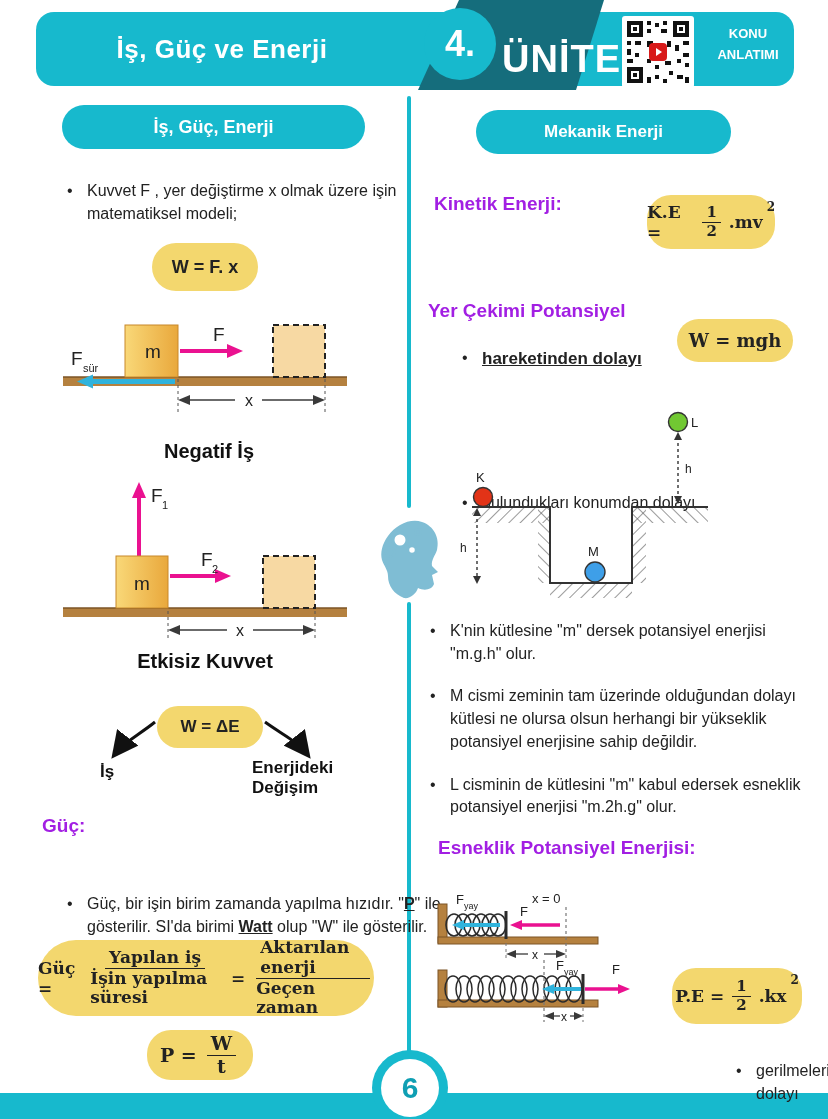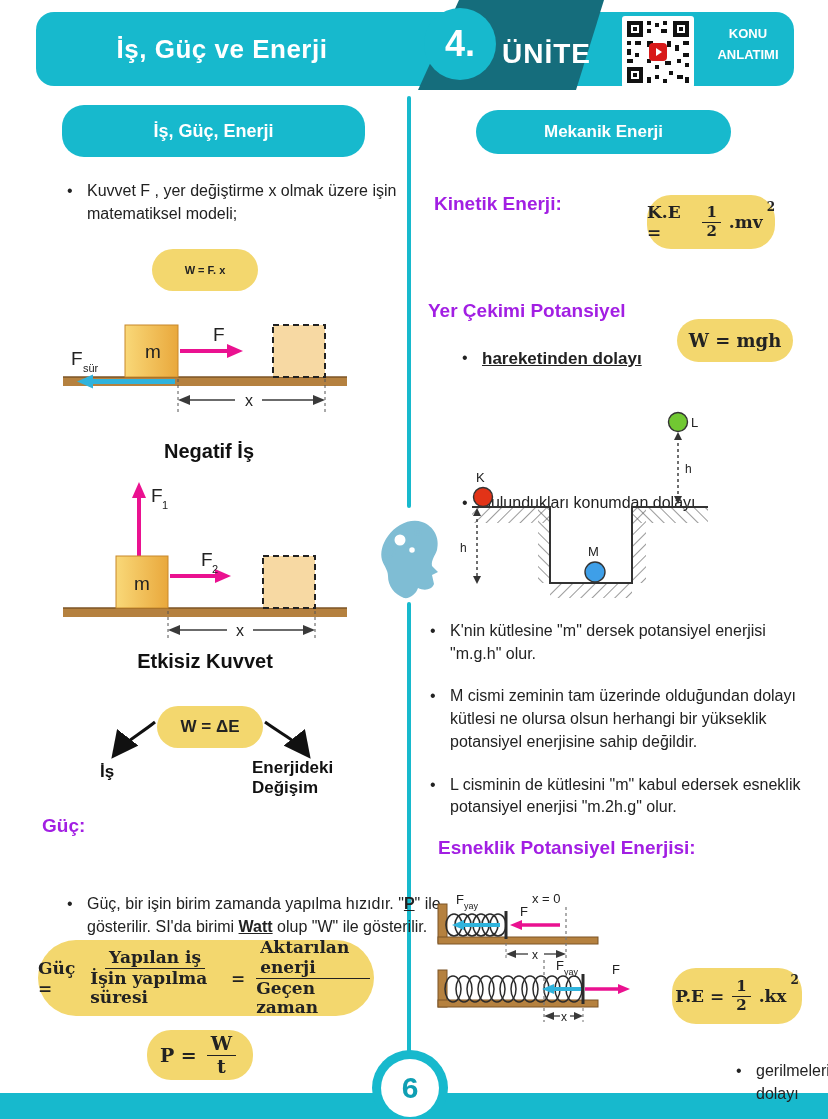--- a/index.html
+++ b/index.html
@@ -7,21 +7,21 @@
         font-family:"Liberation Sans",sans-serif;color:#222;margin:0 auto;padding-left:40px;}
   .abs{position:absolute;}
   
   .banner{left:36px;top:12px;width:758px;height:74px;background:#17b9cd;border-radius:18px;}
   .banner-title{left:36px;top:12px;width:372px;height:74px;display:flex;align-items:center;justify-content:center;
                 color:#fff;font-size:26px;font-weight:bold;letter-spacing:.5px;}
   .unit-badge{left:404px;top:0;width:206px;height:90px;background:#156d7c;
               clip-path:polygon(55px 0,200px 0,172px 90px,14px 90px);}
   .unit-circle{left:424px;top:8px;width:72px;height:72px;border-radius:50%;background:#17b9cd;
                display:flex;align-items:center;justify-content:center;color:#fff;font-size:36px;font-weight:bold;}
-  .unit-label{left:502px;top:38px;color:#fff;font-size:28px;font-weight:bold;letter-spacing:1px;}
+  .unit-label{left:502px;top:38px;color:#fff;font-size:38px;font-weight:bold;letter-spacing:1px;}
   .qr-box{left:622px;top:16px;width:72px;height:72px;background:#fff;border-radius:3px;display:flex;align-items:center;justify-content:center;}
   .qr-caption{left:698px;top:24px;width:100px;color:#fff;font-size:13px;font-weight:bold;text-align:center;line-height:1.6;}
   
   .divider{width:4px;background:#17b9cd;border-radius:2px;left:407px;}
   .d-top{top:96px;height:412px;}
   .d-bottom{top:602px;height:458px;}
   .head-icon{left:374px;top:506px;width:72px;height:96px;}
   .footer-bar{left:0;top:1093px;width:828px;height:26px;background:#17b9cd;}
   .footer-ring{left:372px;top:1050px;width:76px;height:76px;border-radius:50%;background:#17b9cd;}
   .footer-circle{left:381px;top:1059px;width:58px;height:58px;border-radius:50%;background:#fff;
@@ -117,25 +117,25 @@
       <circle cx="26" cy="34" r="7" fill="#fff" stroke="#7fbdd4" stroke-width="3"></circle>
       <circle cx="38" cy="44" r="4" fill="#fff" stroke="#7fbdd4" stroke-width="2.5"></circle>
       <circle cx="16" cy="46" r="4.5" fill="none" stroke="#7fbdd4" stroke-width="2.5"></circle>
       <circle cx="44" cy="26" r="3" fill="none" stroke="#7fbdd4" stroke-width="2"></circle>
     </svg>
   </div>
   <div class="abs footer-bar"></div>
   <div class="abs footer-ring"></div>
   <div class="abs footer-circle">6</div>
 
-  <div class="abs tealpill" style="left:62px;top:105px;width:303px;height:52px;">İş, Güç, Enerji</div>
+  <div class="abs tealpill" style="left:62px;top:105px;width:303px;height:44px;">İş, Güç, Enerji</div>
 
   <div class="abs bullet" style="left:25px;top:180px;width:352px;">Kuvvet F , yer değiştirme x olmak üzere işin matematiksel modeli;</div>
 
-  <div class="abs ypill" style="left:152px;top:249px;width:106px;height:42px;font-size:11px;">W = F. x</div>
+  <div class="abs ypill" style="left:152px;top:243px;width:106px;height:48px;font-size:18px;">W = F. x</div>
 
   <div class="abs" style="left:55px;top:315px;">
     <svg width="300" height="105" viewBox="0 0 300 105">
       <defs>
         <linearGradient id="g1" x1="0" y1="0" x2="1" y2="0">
           <stop offset="0" stop-color="#f9d878"></stop>
             <stop offset="1" stop-color="#e9a83c"></stop>
         </linearGradient>
       </defs>
       <rect x="8" y="62" width="284" height="9" fill="#b5813f"></rect>

